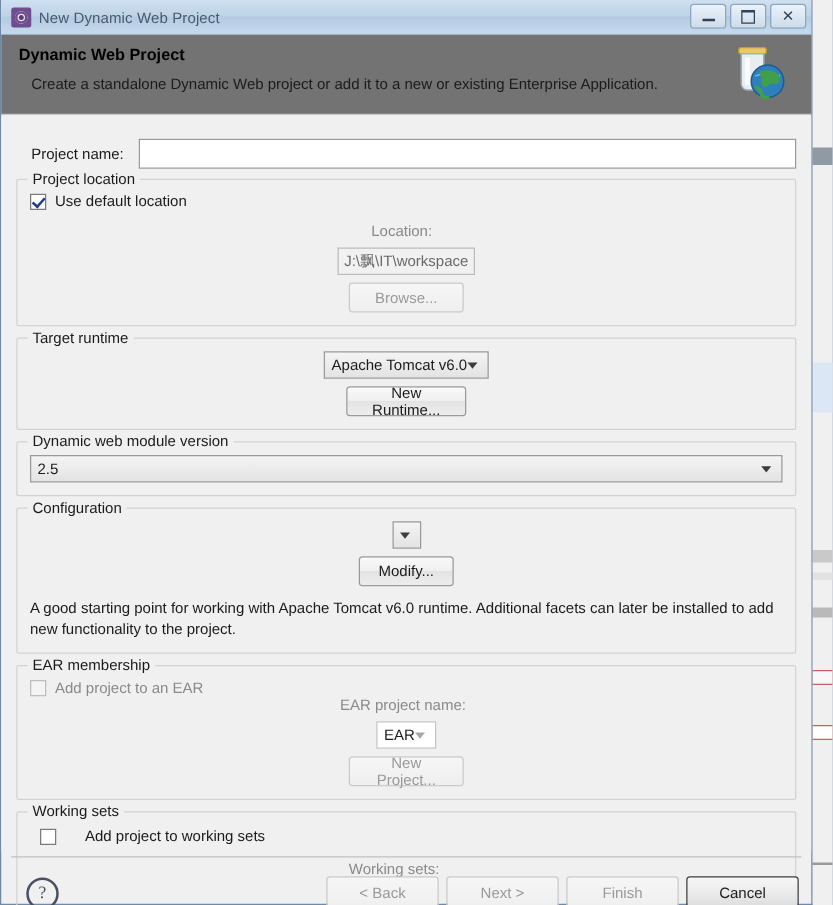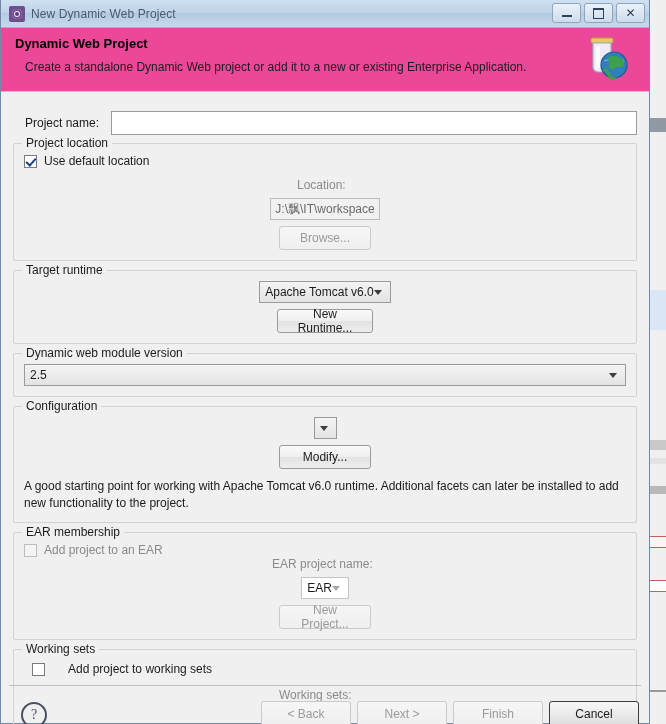--- a/index.html
+++ b/index.html
@@ -108,21 +108,21 @@
     color: #33445a;
     box-sizing: border-box;
   }
   .glyph-min { width: 10px; height: 0; border-bottom: 2px solid #2f4258; margin-top: 5px;}
   .glyph-max { width: 9px; height: 8px; border: 1px solid #2f4258; border-top-width: 2px; }
   .glyph-close { font-size: 12px; line-height: 1; color:#2f4258; font-family:"DejaVu Sans", sans-serif;}
 
   
   .banner {
     height: 64px;
-    background: #ec4899;
+    background: #737373;
     border-bottom: 1px solid #c8c8c8;
     position: relative;
     padding: 8px 0 0 14px;
     box-sizing: border-box;
   }
   .banner-title {
     font-size: 13px;
     font-weight: bold;
     color: #000000;
     margin-bottom: 9px;
@@ -395,21 +395,21 @@
         <span class="arrow"></span>
       </div>
     </div>
 
     <div class="group">
       <span class="legend">Configuration</span>
       <div class="line-row">
         <div class="combo grow">
           <span class="arrow"></span>
         </div>
-        <button class="btn" style="width:92px;">Modify...</button>
+        <button class="btn" style="width:76px;">Modify...</button>
       </div>
       <div class="desc">A good starting point for working with Apache Tomcat v6.0 runtime. Additional facets can later be installed to add new functionality to the project.</div>
     </div>
 
     <div class="group">
       <span class="legend">EAR membership</span>
       <div class="cb-row" style="">
         <span class="checkbox disabled"></span>
         <span class="cb-label disabled">Add project to an EAR</span>
       </div>

